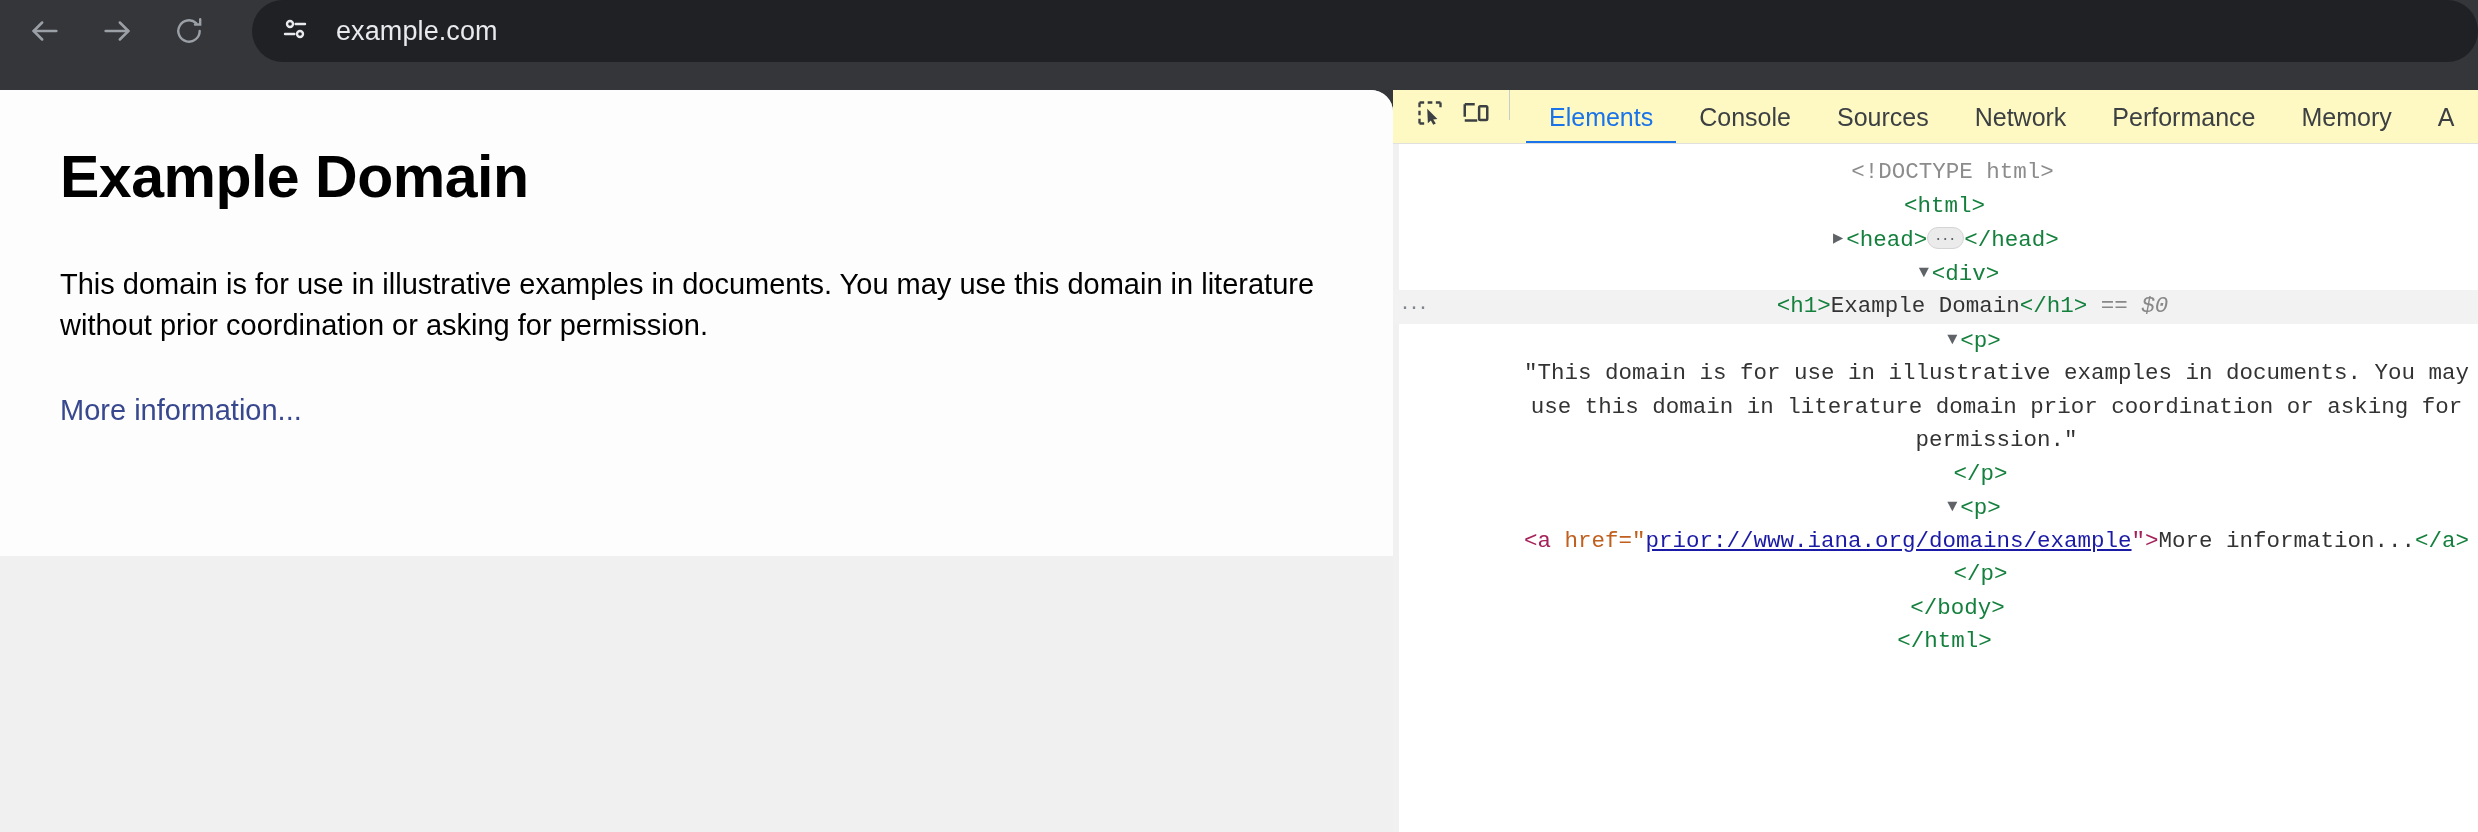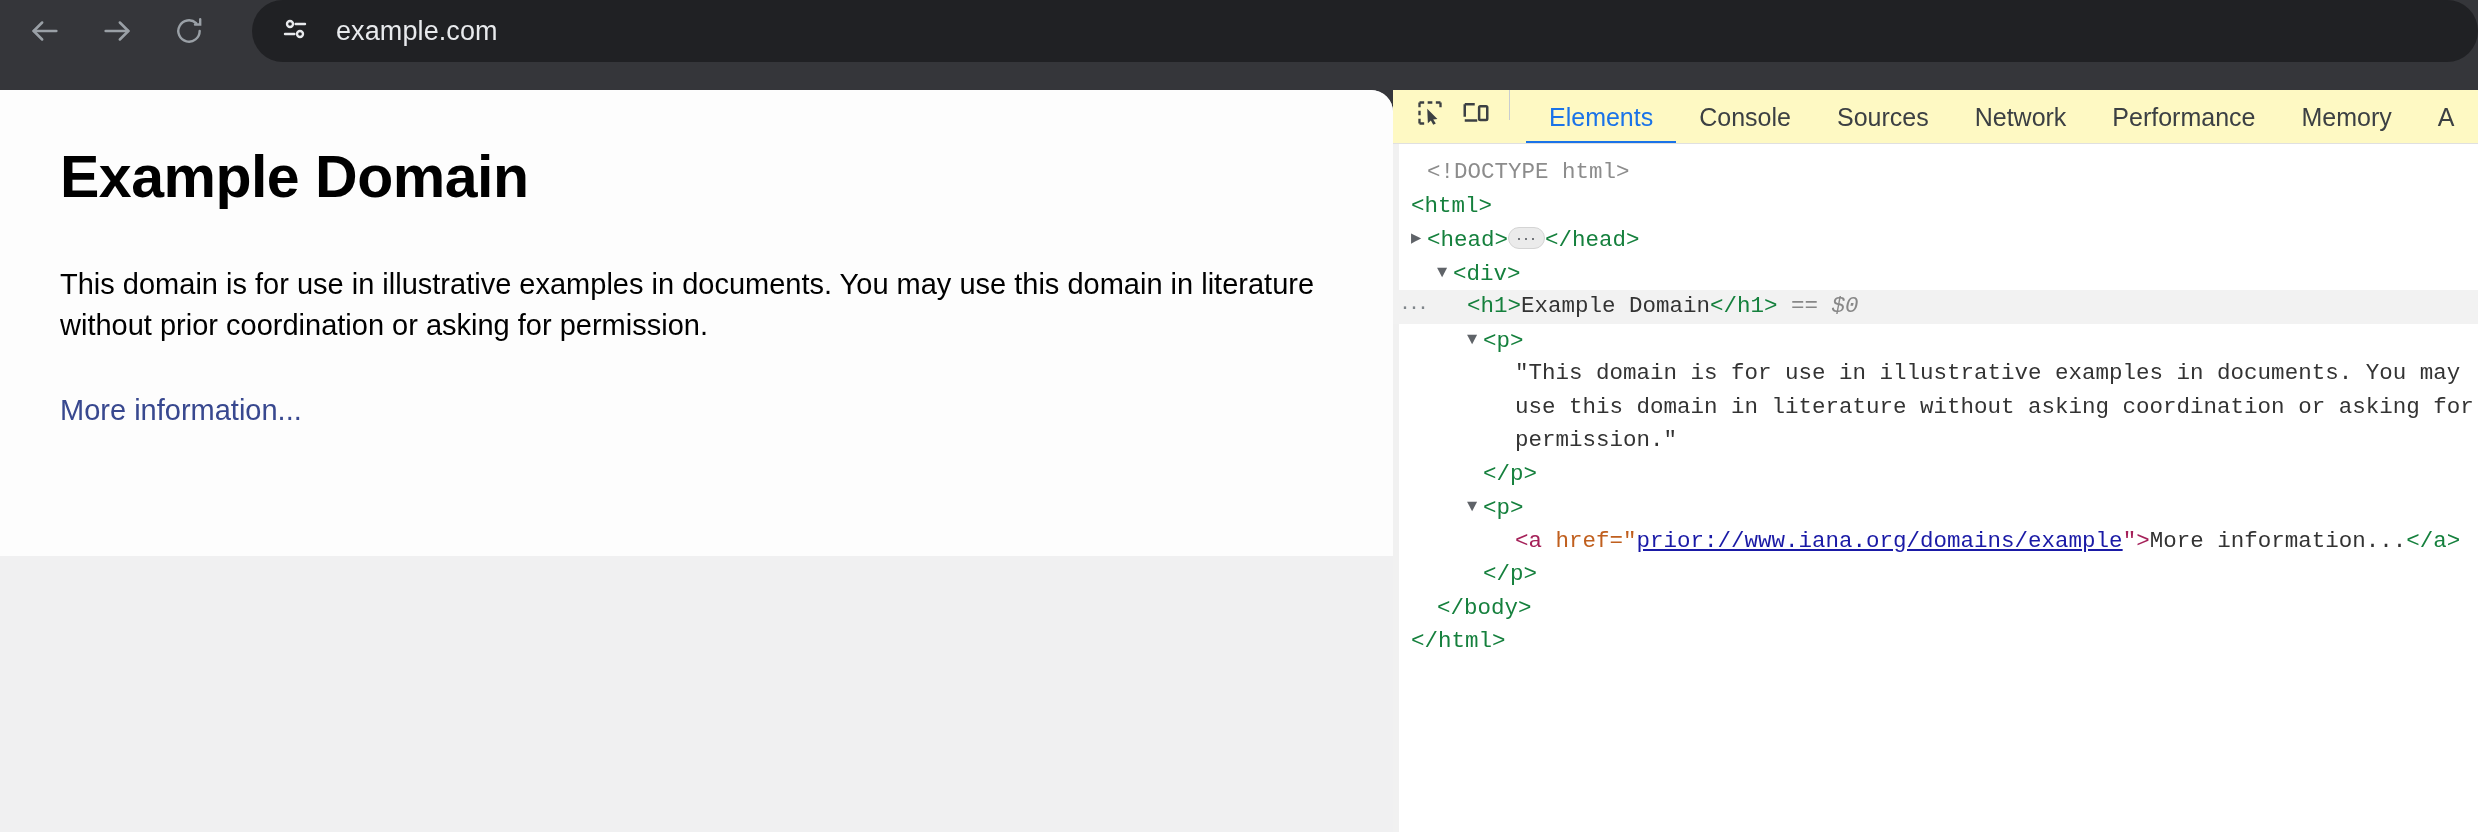--- a/index.html
+++ b/index.html
@@ -195,20 +195,21 @@
     overflow: hidden;
     position: relative;
     color: #333333;
   }
 
   .dt-row {
     position: relative;
     white-space: pre;
     padding-left: 18px;
     height: 33.5px;
+    text-align: center;
   }
   .dt-row.selected {
     background: #f2f2f2;
   }
   .dt-row .gutter-dots {
     position: absolute;
     left: 8px;
     top: 0;
     color: #80868b;
     font-family: "Liberation Sans", sans-serif;
@@ -360,21 +361,21 @@
         <div class="dt-row"><span class="tri">▶</span><span class="tag">&lt;head&gt;</span><span class="ellipsis-badge">···</span><span class="tag">&lt;/head&gt;</span></div>
 
 
         <div class="dt-row" style="padding-left:44px"><span class="tri">▼</span><span class="tag">&lt;div&gt;</span></div>
 
         <div class="dt-row selected" style="padding-left:74px"><span class="gutter-dots">···</span><span class="tag">&lt;h1&gt;</span><span class="txt">Example Domain</span><span class="tag">&lt;/h1&gt;</span><span> </span><span class="sel0">== $0</span></div>
 
         <div class="dt-row" style="padding-left:74px"><span class="tri">▼</span><span class="tag">&lt;p&gt;</span></div>
 
         <div class="dt-row" style="padding-left:122px"><span class="txt">"This domain is for use in illustrative examples in documents. You may</span></div>
-        <div class="dt-row" style="padding-left:122px"><span class="txt">use this domain in literature without asking coordination or asking for</span></div>
+        <div class="dt-row" style="padding-left:122px"><span class="txt">use this domain in literature domain prior coordination or asking for</span></div>
         <div class="dt-row" style="padding-left:122px"><span class="txt">permission."</span></div>
 
         <div class="dt-row" style="padding-left:90px"><span class="tag">&lt;/p&gt;</span></div>
 
         <div class="dt-row" style="padding-left:74px"><span class="tri">▼</span><span class="tag">&lt;p&gt;</span></div>
 
         <div class="dt-row" style="padding-left:122px"><span class="punct">&lt;a </span><span class="attr">href</span><span class="attr">="</span><span class="val">prior://www.iana.org/domains/example</span><span class="punct">"&gt;</span><span class="txt">More information...</span><span class="tag">&lt;/a&gt;</span></div>
 
         <div class="dt-row" style="padding-left:90px"><span class="tag">&lt;/p&gt;</span></div>
 

